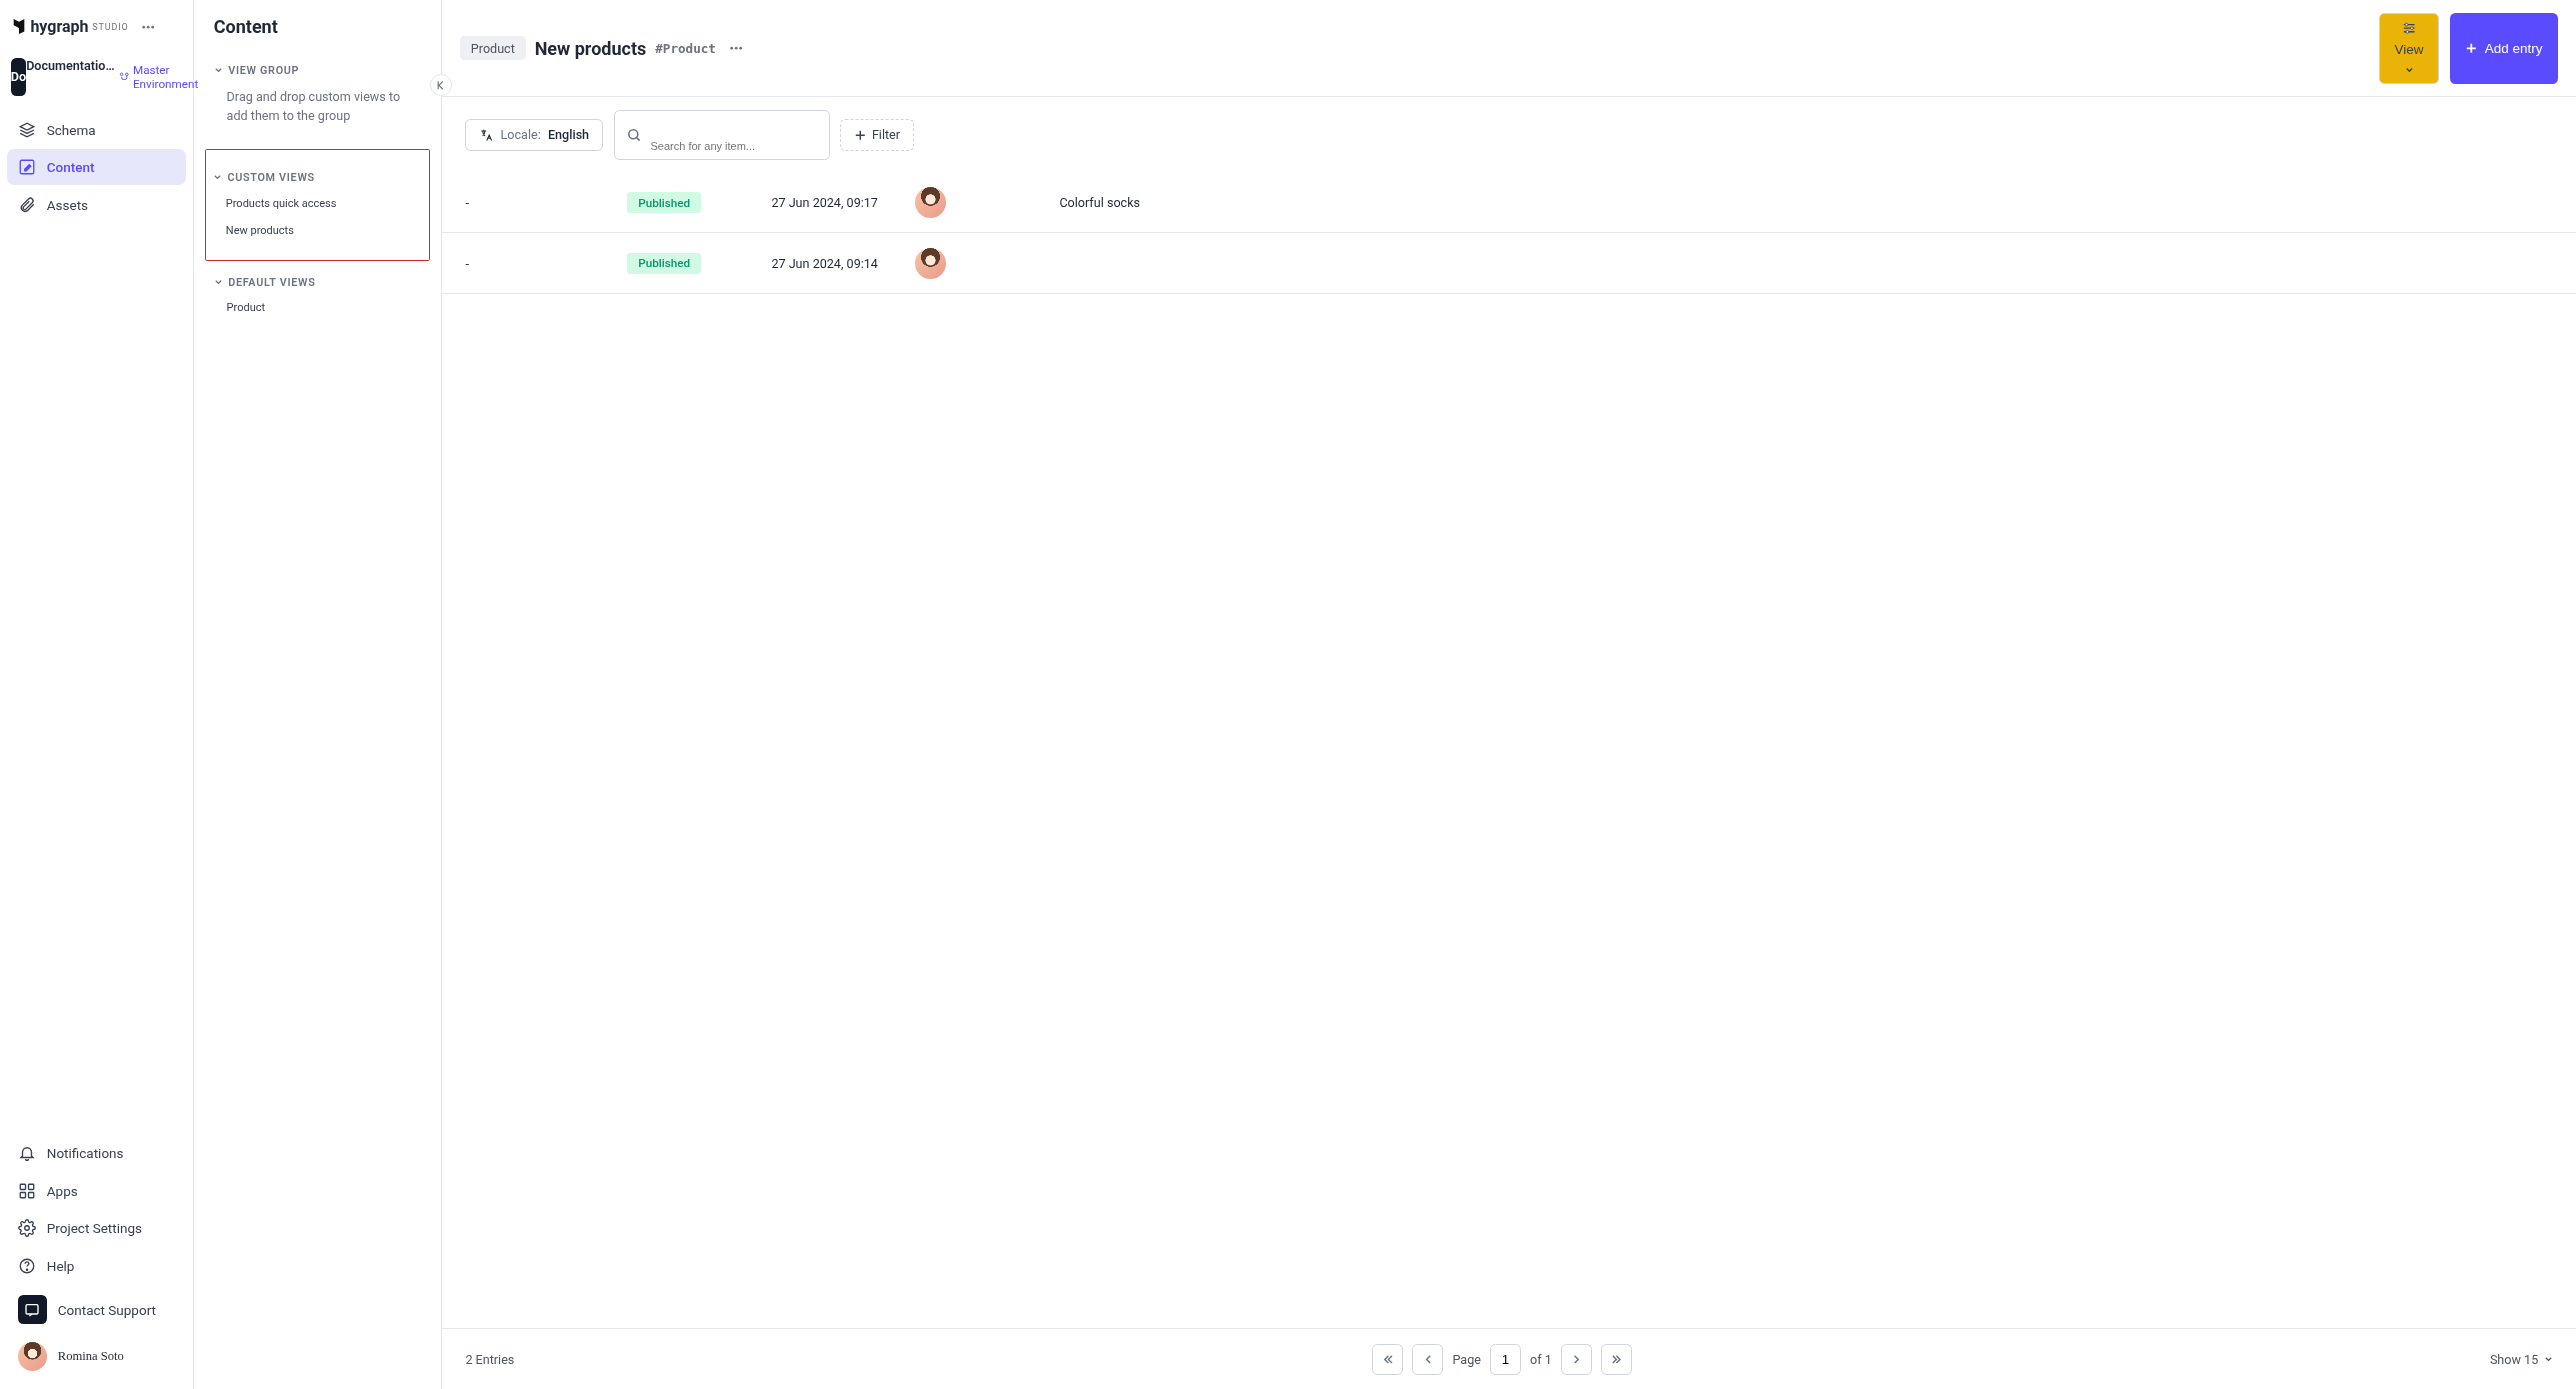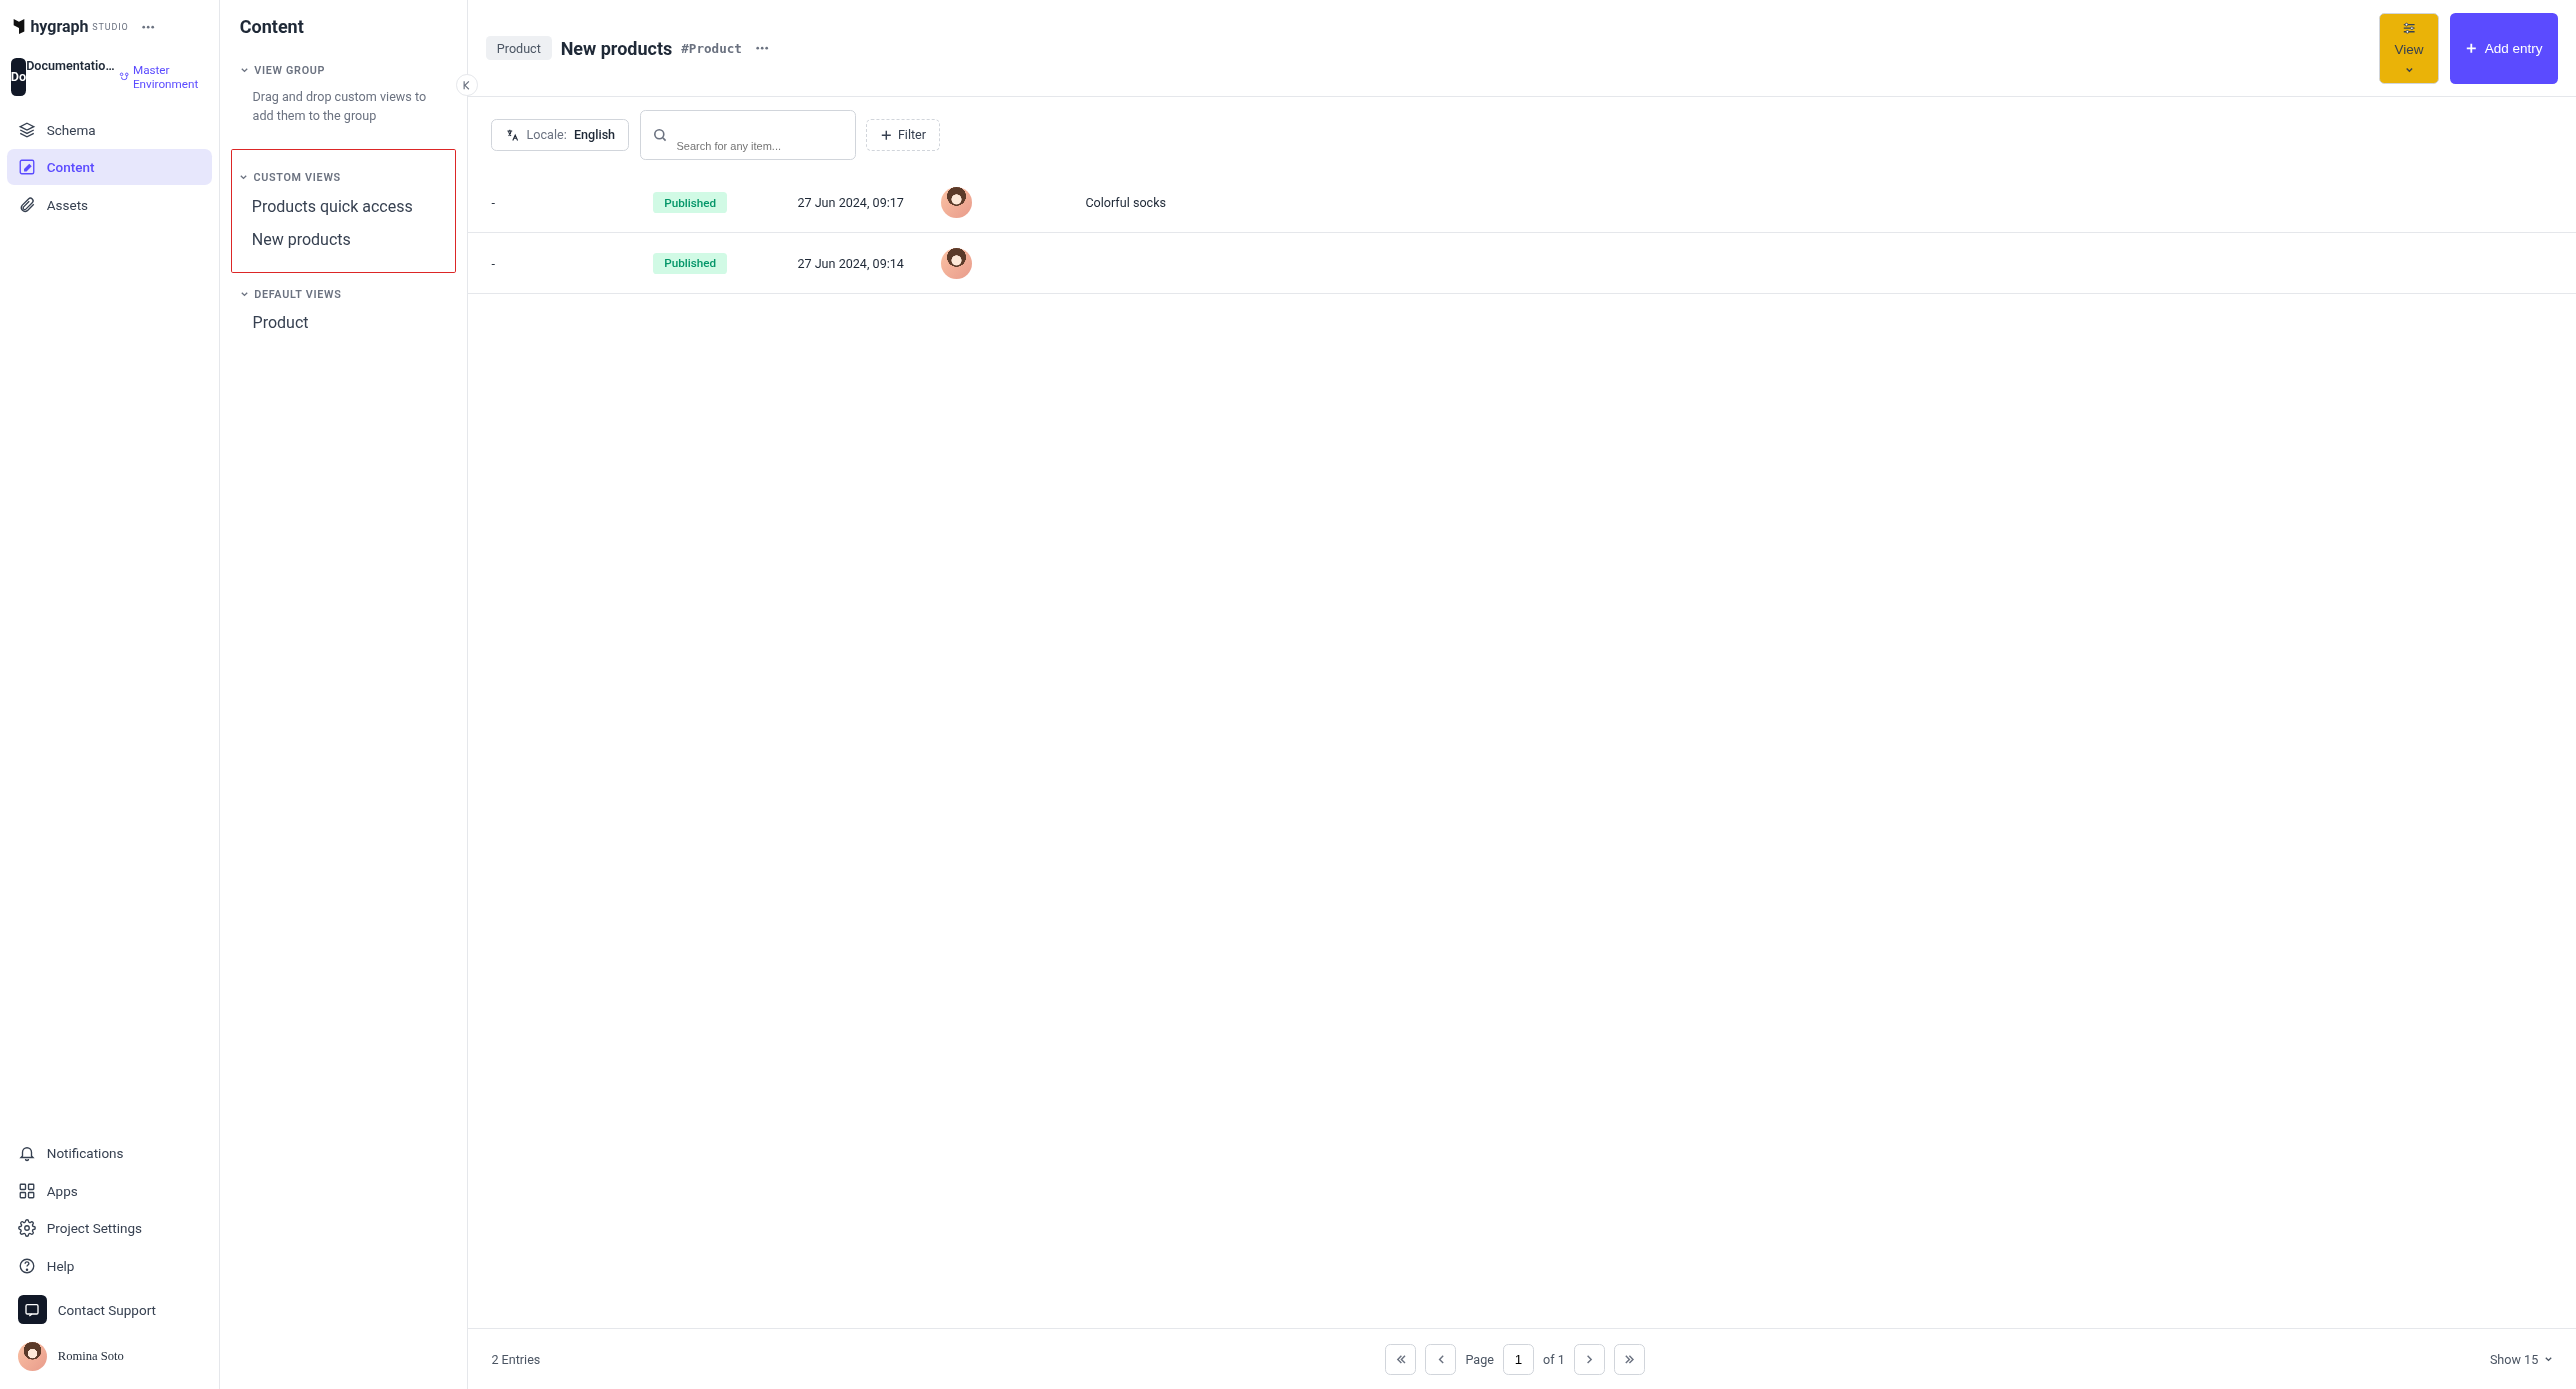--- a/index.html
+++ b/index.html
@@ -1,19 +1,19 @@
 <!DOCTYPE html>
 <html style="font-size:14.4px"><head>
   <meta charset="utf-8">
   <style>
     * { margin: 0; padding: 0; box-sizing: border-box; }
     body { font-family: -apple-system, BlinkMacSystemFont, 'Segoe UI', Roboto, sans-serif; font-size: 12.6px; color: #1F2937; background: #fff; height: 100vh; display: flex; overflow: hidden; }
     
     
-    .sidebar-left { width: 220px; border-right: 0.9px solid #E5E7EB; display: flex; flex-direction: column; padding: 10.8px 7.2px; }
+    .sidebar-left { width: 194px; border-right: 0.9px solid #E5E7EB; display: flex; flex-direction: column; padding: 10.8px 7.2px; }
     .brand-row { display: flex; align-items: center; gap: 9px; padding: 5.4px 3.6px 12.6px 3.6px; }
     .brand-logo { display: flex; align-items: center; gap: 3.6px; font-weight: 700; font-size: 16px; }
     .brand-studio { font-weight: 400; font-size: 9px; letter-spacing: 0.9px; color: #6B7280; }
     .brand-menu { color: #6B7280; cursor: pointer; padding: 3.6px; }
     .project-block { display: flex; padding: 7.2px 3.6px 16px 3.6px; }
     .project-badge { background: #111827; color: #fff; width: 34px; height: 38px; border-radius: 5.4px; display: flex; align-items: center; justify-content: center; font-weight: 600; font-size: 12.6px; }
     .project-meta { display: flex; flex-direction: row; gap: 3.6px; }
     .project-name { font-weight: 600; font-size: 12.6px; white-space: nowrap; overflow: hidden; text-overflow: ellipsis; max-width: 126px; }
     .project-env { color: #5B4BFF; font-size: 11.7px; display: flex; align-items: center; gap: 3.6px; }
     .nav-list { display: flex; flex-direction: column; gap: 1.8px; }
@@ -25,21 +25,21 @@
     .user-row { display: flex; align-items: center; gap: 10.8px; padding: 7.2px 10.8px; cursor: pointer; font-family: Liberation Serif, serif; }
     .avatar { width: 29px; height: 29px; border-radius: 50%; background: linear-gradient(135deg,#fbc2a4,#e89b8b); position: relative; overflow: hidden; flex-shrink: 0; }
     .avatar::after { content: ''; position: absolute; inset: 0; background: radial-gradient(circle at 50% 40%, #fde8d8 20%, transparent 22%), radial-gradient(circle at 50% 30%, #5b3a29 35%, transparent 36%); }
     
     
     .views-panel { width: 248px; border-right: 0.9px solid #E5E7EB; padding: 16px 12.6px; position: relative; }
     .panel-title { font-size: 18px; font-weight: 700; padding: 0 7.2px 21.6px 7.2px; }
     .view-group { margin-bottom: 16px; }
     .view-group-header { display: flex; align-items: center; gap: 5.4px; font-size: 10.8px; font-weight: 600; letter-spacing: 0.7px; color: #6B7280; padding: 5.4px 7.2px; cursor: pointer; }
     .view-group-hint { font-size: 12.6px; color: #6B7280; padding: 5.4px 7.2px 9px 20px; line-height: 1.5; }
-    .view-item { padding: 7.2px 7.2px 7.2px 20px; cursor: pointer; color: #374151; font-size: 16px; border-radius: 3.6px; }
+    .view-item { padding: 7.2px 7.2px 7.2px 20px; cursor: pointer; color: #374151; font-size: 11px; border-radius: 3.6px; }
     .highlight-box { border: 1.8px solid #DC2626; border-radius: 1.8px; padding: 16px 0; margin: -1.8px -1.8px 9px -1.8px; }
     
     .collapse-btn { position: absolute; right: -10.8px; top: 74px; width: 21.6px; height: 21.6px; border: 0.9px solid #E5E7EB; background: #fff; border-radius: 50%; display: flex; align-items: center; justify-content: center; cursor: pointer; color: #6B7280; }
     
     
     .main { flex: 1; display: flex; flex-direction: column; min-width: 0; }
     .main-header { display: flex; align-items: center; justify-content: space-between; padding: 12.6px 18px; border-bottom: 0.9px solid #E5E7EB; }
     .header-left { display: flex; align-items: center; gap: 9px; }
     .model-chip { background: #EEF0F3; color: #4B5563; padding: 4.5px 10.8px; border-radius: 4.5px; font-size: 12.6px; }
     .view-title { font-size: 18px; font-weight: 700; }

